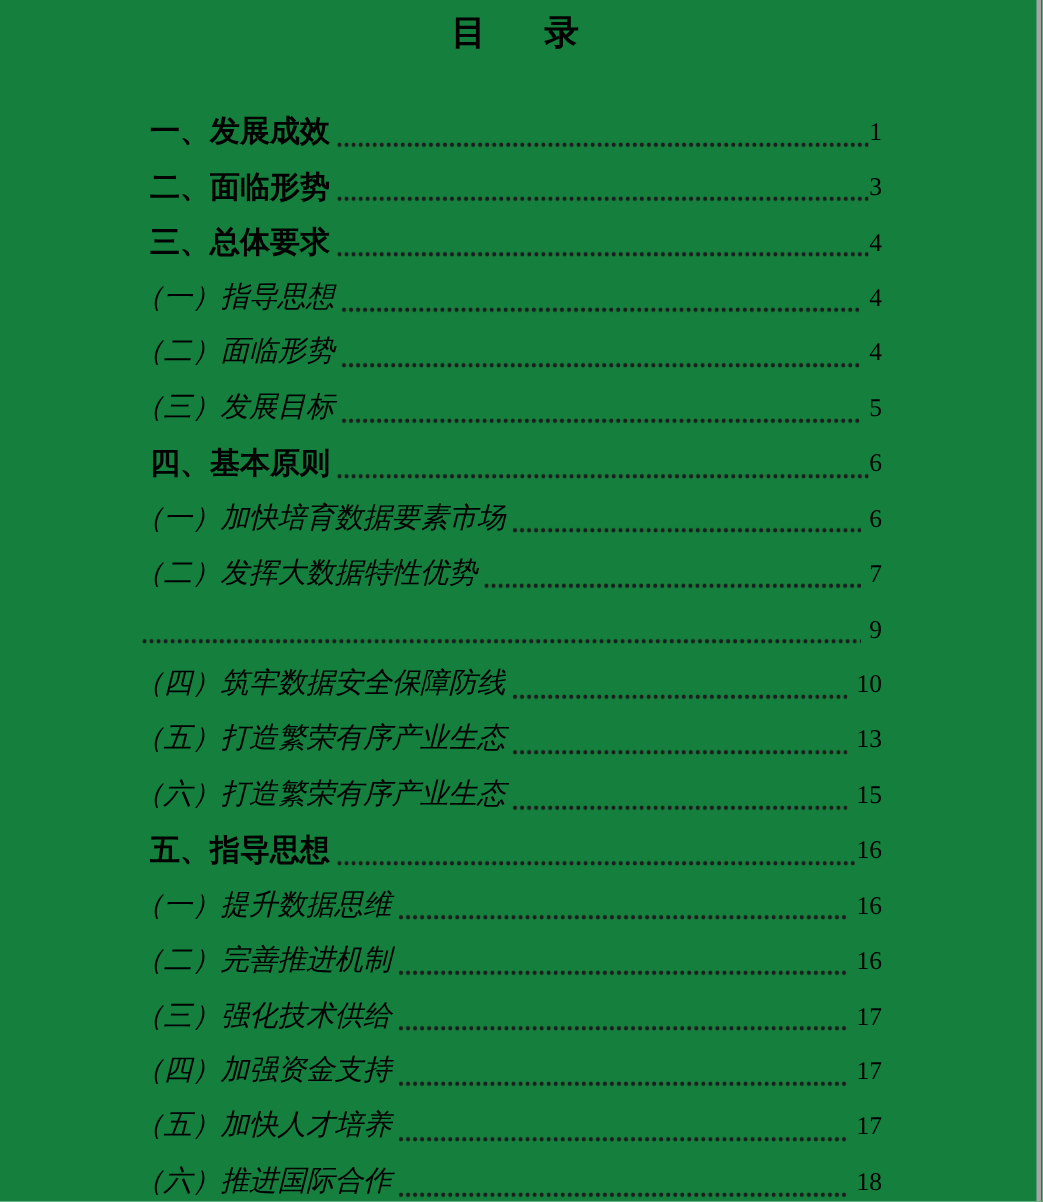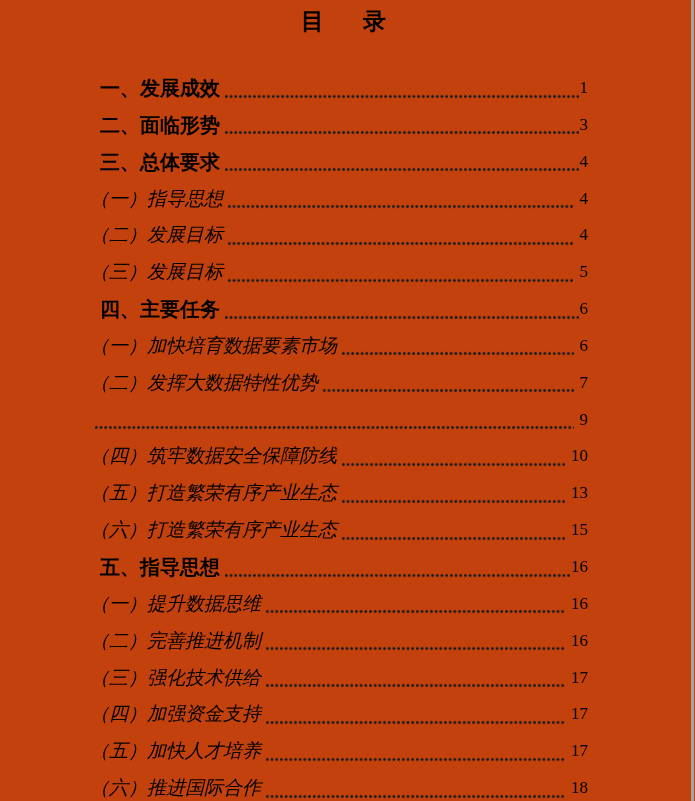--- a/index.html
+++ b/index.html
@@ -7,21 +7,21 @@
   body {
     background: #ffffff;
     overflow: hidden;
     position: relative;
     font-family: "Liberation Serif", serif;
     color: #000;
   }
   .page {
     position: absolute;
     inset: 0;
-    background: #c2410c;
+    background: #15803d;
   }
   .page-edge {
     position: absolute;
     top: 0;
     bottom: 0;
     right: 1px;
     width: 3px;
     background: #a5a5a5;
   }
   .doc-title {
@@ -105,33 +105,33 @@
     <span class="toc-page">4</span>
   </div>
 
   <div class="toc-row lvl2">
     <span class="toc-label">（一）指导思想</span>
     <span class="toc-leader"></span>
     <span class="toc-page">4</span>
   </div>
 
   <div class="toc-row lvl2">
-    <span class="toc-label">（二）发展目标</span>
+    <span class="toc-label">（二）面临形势</span>
     <span class="toc-leader"></span>
     <span class="toc-page">4</span>
   </div>
 
   <div class="toc-row lvl2">
     <span class="toc-label">（三）发展目标</span>
     <span class="toc-leader"></span>
     <span class="toc-page">5</span>
   </div>
 
   <div class="toc-row lvl1">
-    <span class="toc-label">四、主要任务</span>
+    <span class="toc-label">四、基本原则</span>
     <span class="toc-leader"></span>
     <span class="toc-page">6</span>
   </div>
 
   <div class="toc-row lvl2">
     <span class="toc-label">（一）加快培育数据要素市场</span>
     <span class="toc-leader"></span>
     <span class="toc-page">6</span>
   </div>
 

